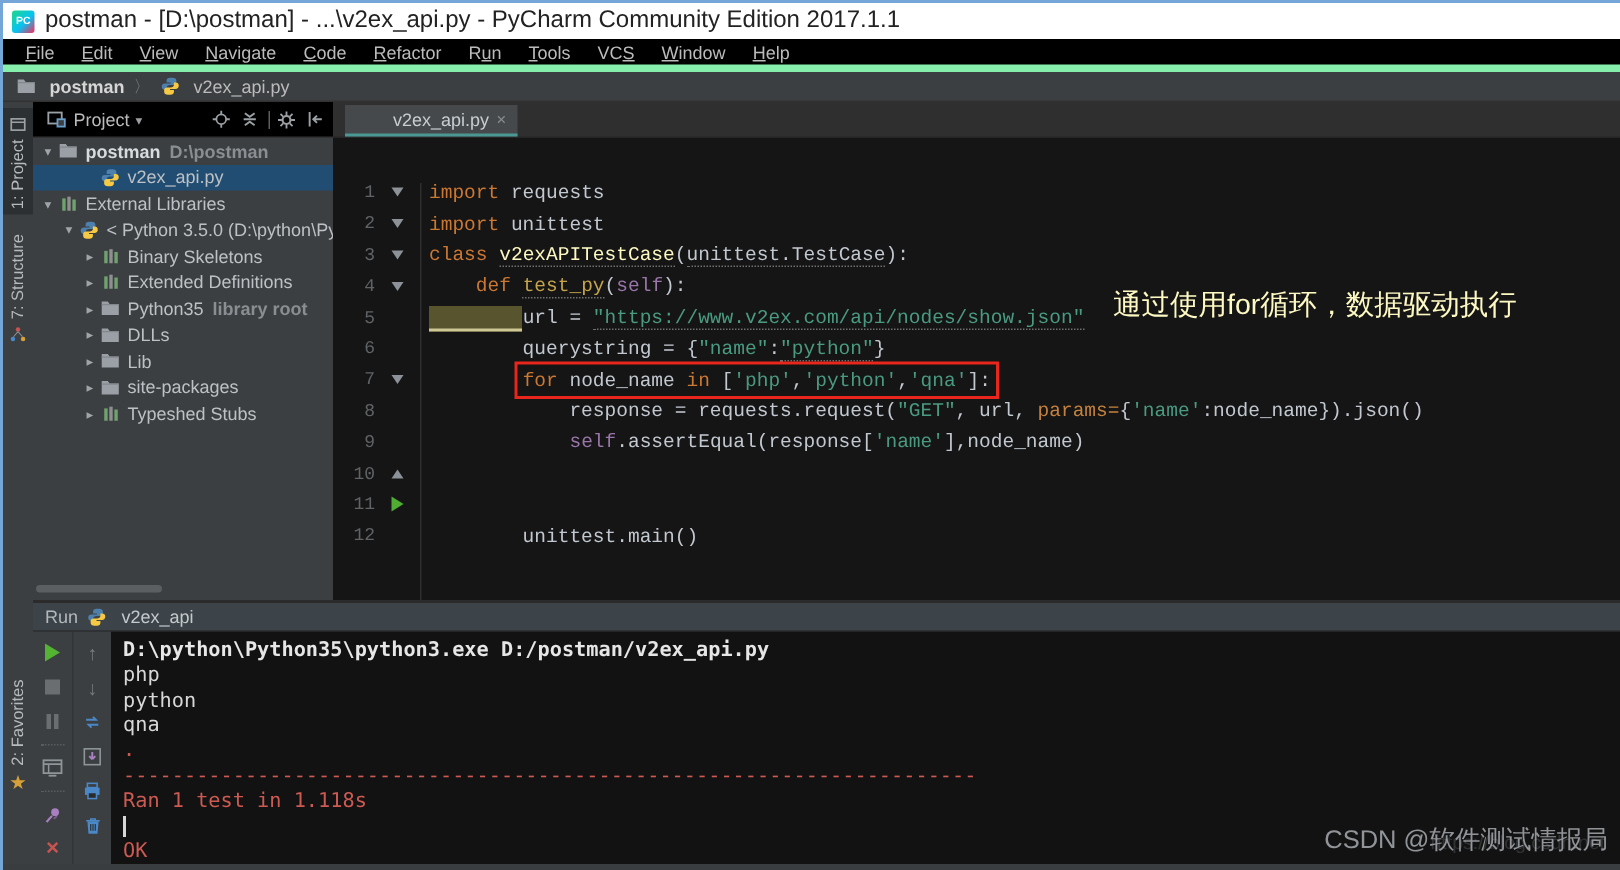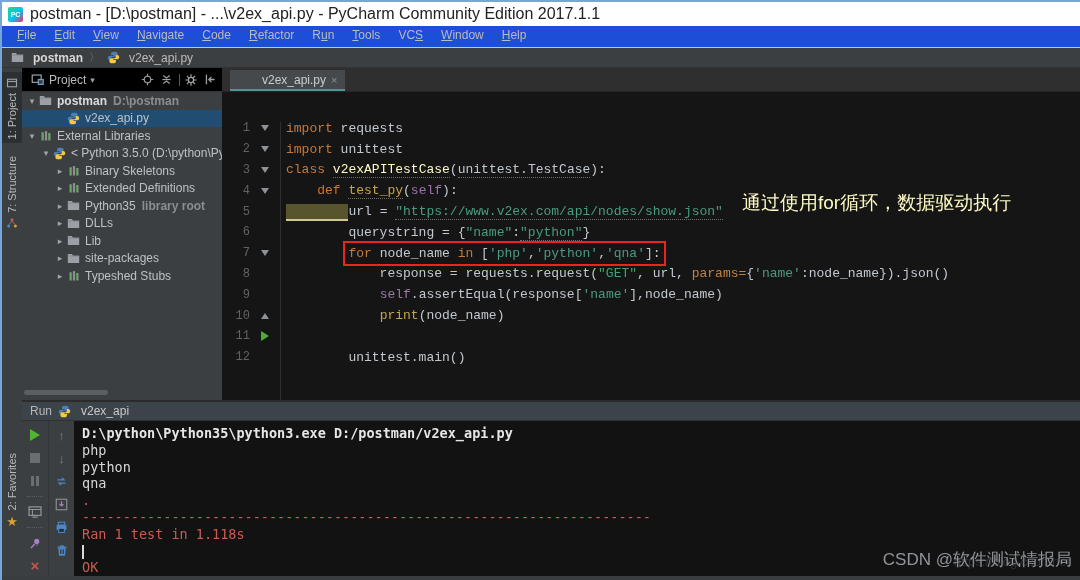--- a/index.html
+++ b/index.html
@@ -10,22 +10,22 @@
 
   
   #titlebar{ position:absolute; left:0; top:0; width:100%; height:24px; background:#fff;
              display:flex; align-items:center; padding-left:6px; }
   #titlebar .logo{ width:15px; height:15px; border-radius:2px; margin-right:7px;
                    background:linear-gradient(135deg,#21d789 0%,#07c3f2 55%,#fe2857 100%);
                    color:#fff; font-size:7px; font-weight:bold; display:flex; align-items:center; justify-content:center; }
   #titlebar .title{ font-size:16px; color:#222; }
 
   
-  #menubar{ position:absolute; left:0; top:24px; width:100%; height:22px; background:#1d4ed8;
-            border-bottom:1px solid #86efac; display:flex; align-items:flex-start; padding-left:6px; }
+  #menubar{ position:absolute; left:0; top:24px; width:100%; height:22px; background:#000000;
+            border-bottom:5px solid #86efac; display:flex; align-items:flex-start; padding-left:6px; }
   .menu-item{ color:#bbbbbb; font-size:12px; padding:2px 9px; cursor:default; }
   .menu-item u{ text-decoration:underline; }
 
   
   #breadcrumbs{ position:absolute; left:0; top:46px; width:100%; height:20px; background:#3c3f41;
                 border-bottom:1px solid #323232; display:flex; align-items:center; padding-left:8px; }
   .crumb{ display:flex; align-items:center; color:#bbbbbb; font-size:12px; gap:4px; }
   .crumb b{ color:#d6d6d6; }
   .crumb-sep{ color:#7a7e82; margin:0 6px; font-size:11px; }
 
@@ -408,21 +408,20 @@
         <div class="code-row">
           <div class="gutter-num">9</div>
           <div class="fold-cell"></div>
           <div class="code-text"><span class="d">            </span><span class="slf">self</span><span class="d">.assertEqual(response[</span><span class="str">'name'</span><span class="d">],node_name)</span></div>
         </div>
         <div class="code-row">
           <div class="gutter-num">10</div>
           <div class="fold-cell">
             <div class="fm-u"></div>
           </div>
-          <div class="code-text"><span class="d">            </span><span class="fn">print</span><span class="d">(node_name)</span></div>
         </div>
         <div class="code-row">
           <div class="gutter-num">11</div>
           <div class="fold-cell">
             <div class="run-arrow"></div>
           </div>
         </div>
         <div class="code-row">
           <div class="gutter-num">12</div>
           <div class="fold-cell"></div>

